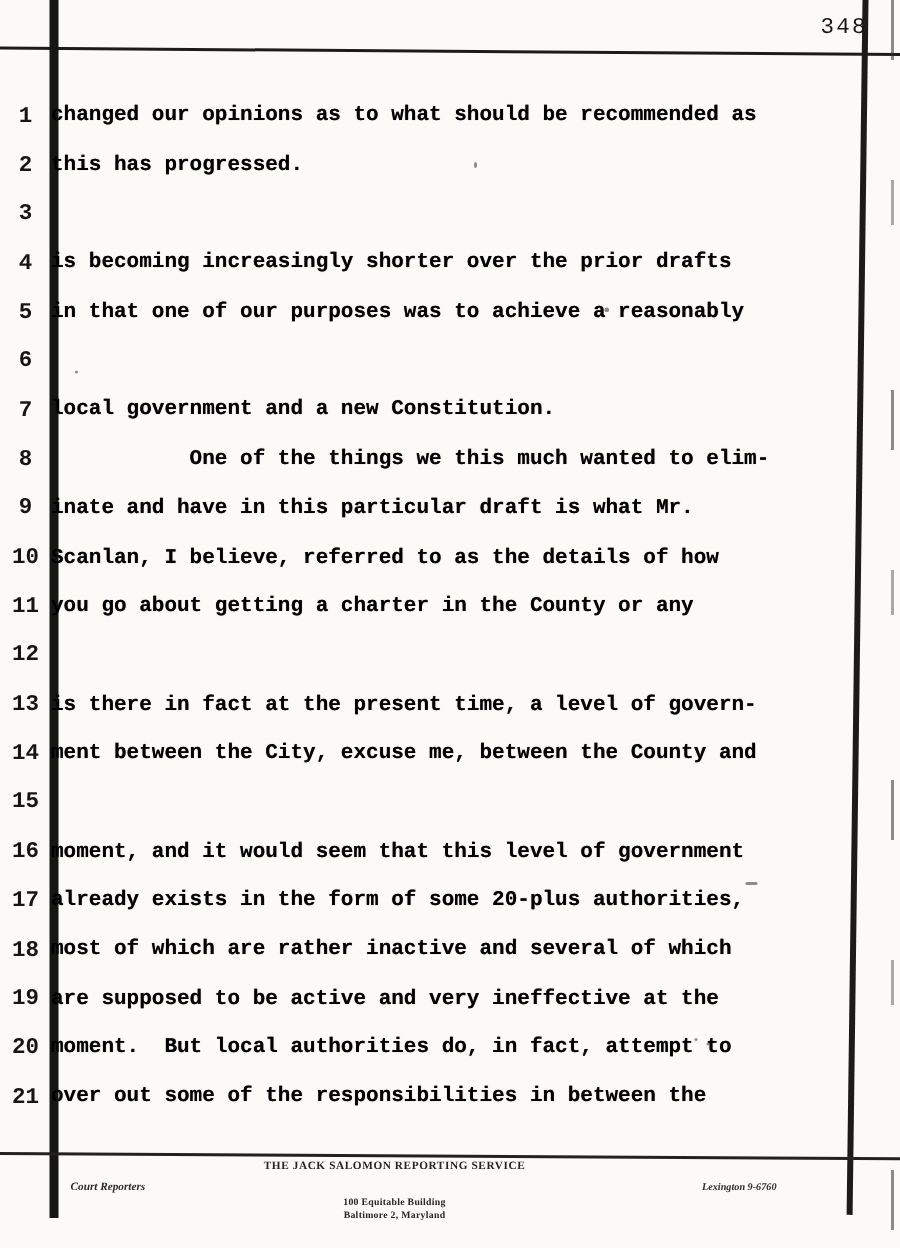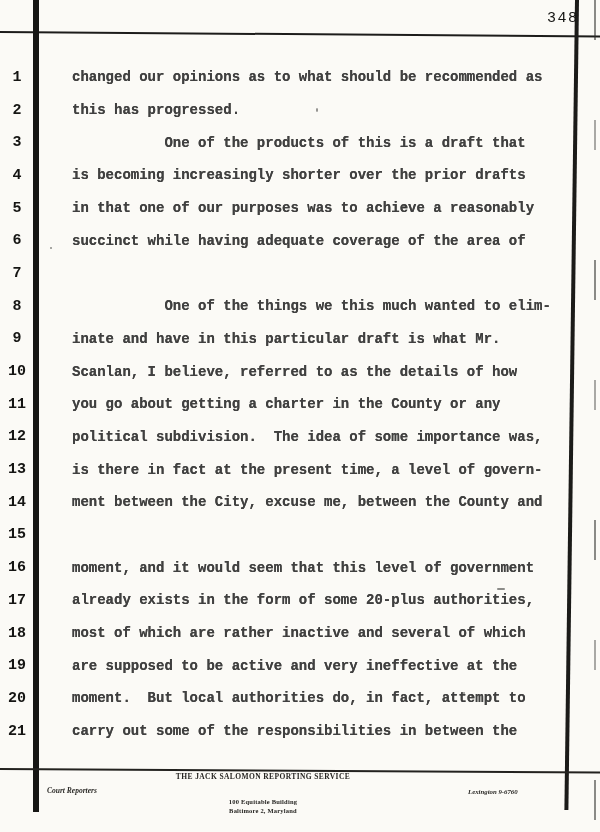--- a/index.html
+++ b/index.html
@@ -40,22 +40,22 @@
     font-size:15px;font-weight:normal;letter-spacing:1.5px;color:#161614;
   }
   
   .transcript{position:absolute;left:0;top:61px;width:600px;}
   .tline{display:flex;align-items:center;height:32.7px;}
   .tline .num{
     width:34px;flex:0 0 34px;text-align:center;
     font-size:15px;font-weight:bold;color:#151513;
   }
   .tline .txt{
-    margin-left:38px;white-space:pre;
-    font-size:14px;font-weight:600;letter-spacing:0px;color:#404040;
+    white-space:pre;
+    font-size:14px;font-weight:600;letter-spacing:0px;color:#000000;
     text-shadow:0 0 .5px rgba(25,25,22,.75);
   }
   
   .footer-left{
     position:absolute;left:47px;top:786px;
     font-family:"Liberation Serif","DejaVu Serif",serif;
     font-style:italic;font-weight:bold;font-size:7.5px;color:#2b2a27;text-align:right;
   }
   .footer-center{
     position:absolute;left:163px;top:772px;width:200px;text-align:center;
@@ -91,56 +91,54 @@
       <div class="tline">
         <span class="num">1</span>
         <span class="txt">changed our opinions as to what should be recommended as</span>
       </div>
       <div class="tline">
         <span class="num">2</span>
         <span class="txt">this has progressed.</span>
       </div>
       <div class="tline">
         <span class="num">3</span>
-        <span class="txt">           One of the products of this is a draft that</span>
       </div>
       <div class="tline">
         <span class="num">4</span>
         <span class="txt">is becoming increasingly shorter over the prior drafts</span>
       </div>
       <div class="tline">
         <span class="num">5</span>
         <span class="txt">in that one of our purposes was to achieve a reasonably</span>
       </div>
       <div class="tline">
         <span class="num">6</span>
-        <span class="txt">succinct while having adequate coverage of the area of</span>
       </div>
       <div class="tline">
         <span class="num">7</span>
+        <span class="txt">local government and a new Constitution.</span>
       </div>
       <div class="tline">
         <span class="num">8</span>
         <span class="txt">           One of the things we this much wanted to elim-</span>
       </div>
       <div class="tline">
         <span class="num">9</span>
         <span class="txt">inate and have in this particular draft is what Mr.</span>
       </div>
       <div class="tline">
         <span class="num">10</span>
         <span class="txt">Scanlan, I believe, referred to as the details of how</span>
       </div>
       <div class="tline">
         <span class="num">11</span>
         <span class="txt">you go about getting a charter in the County or any</span>
       </div>
       <div class="tline">
         <span class="num">12</span>
-        <span class="txt">political subdivision.  The idea of some importance was,</span>
       </div>
       <div class="tline">
         <span class="num">13</span>
         <span class="txt">is there in fact at the present time, a level of govern-</span>
       </div>
       <div class="tline">
         <span class="num">14</span>
         <span class="txt">ment between the City, excuse me, between the County and</span>
       </div>
       <div class="tline">
@@ -161,21 +159,21 @@
       <div class="tline">
         <span class="num">19</span>
         <span class="txt">are supposed to be active and very ineffective at the</span>
       </div>
       <div class="tline">
         <span class="num">20</span>
         <span class="txt">moment.  But local authorities do, in fact, attempt to</span>
       </div>
       <div class="tline">
         <span class="num">21</span>
-        <span class="txt">carry out some of the responsibilities in between the</span>
+        <span class="txt">over out some of the responsibilities in between the</span>
       </div>
     </div>
 
   <div class="rule-bottom"></div>
 
   <div class="footer-left">Court Reporters</div>
 
   <div class="footer-center">
     <div class="fc1">THE JACK SALOMON REPORTING SERVICE</div>
     <div class="fc2">100 Equitable Building</div>

